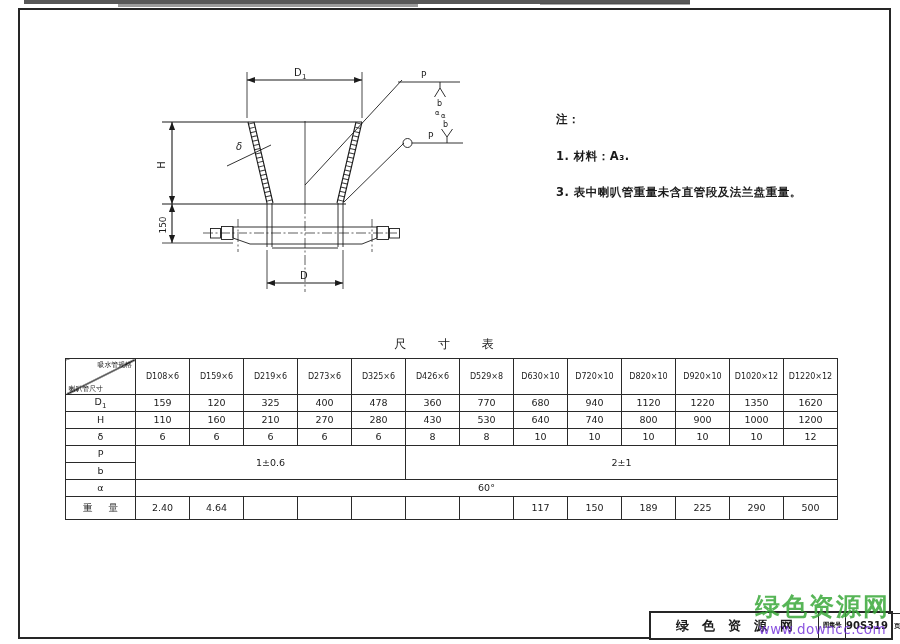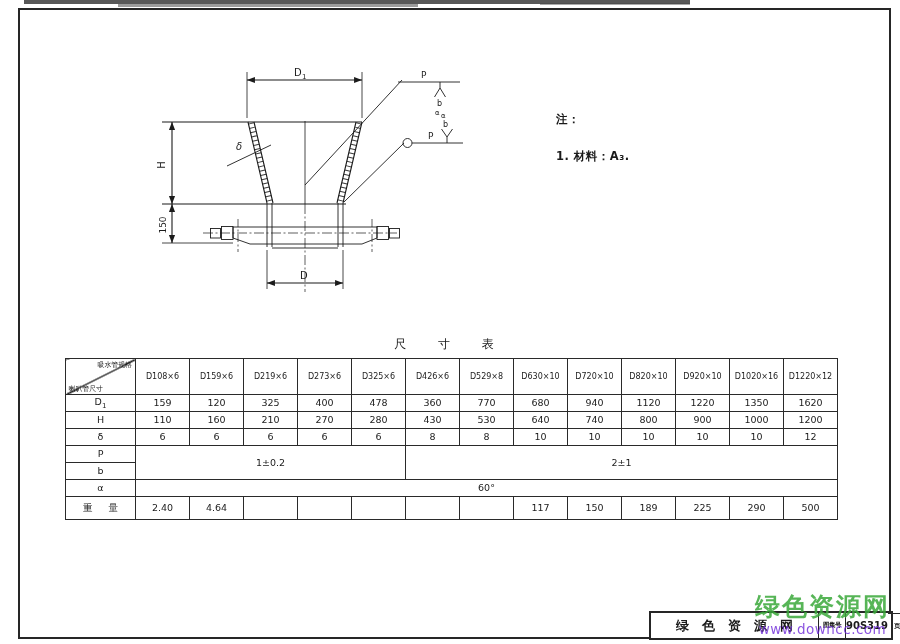--- a/index.html
+++ b/index.html
@@ -126,20 +126,21 @@
   <path d="M412,143 H463" stroke-width="0.9"></path>
   <text x="428" y="139" font-size="9" stroke="none">P</text>
   <path d="M447,143 V137 M447,137 L441.5,129 M447,137 L452.5,129" stroke-width="0.9"></path>
   <text x="443" y="127" font-size="8" stroke="none">b</text>
   <text x="441" y="118" font-size="7" stroke="none">α</text>
 </svg>
 
 <div class="notes">
   <div class="nh">注：</div>
   <div class="ni">1. 材料：A₃.</div>
+  <div class="ni">3. 表中喇叭管重量未含直管段及法兰盘重量。</div>
 </div>
 
 <div class="dimwrap">
   <div class="dimtitle">尺 寸 表</div>
   <table class="dim">
     <colgroup>
       <col class="lab">
         <col class="dc">
         <col class="dc">
         <col class="dc">
@@ -164,21 +165,21 @@
       <th>D159×6</th>
       <th>D219×6</th>
       <th>D273×6</th>
       <th>D325×6</th>
       <th>D426×6</th>
       <th>D529×8</th>
       <th>D630×10</th>
       <th>D720×10</th>
       <th>D820×10</th>
       <th>D920×10</th>
-      <th>D1020×16</th>
+      <th>D1020×12</th>
       <th>D1220×12</th>
     </tr>
     <tr class="r17">
       <td class="rl"><span>D</span><sub>1</sub></td>
       <td>159</td>
       <td>120</td>
       <td>325</td>
       <td>400</td>
       <td>478</td>
       <td>360</td>
@@ -217,21 +218,21 @@
       <td>8</td>
       <td>10</td>
       <td>10</td>
       <td>10</td>
       <td>10</td>
       <td>10</td>
       <td>12</td>
     </tr>
     <tr class="r17">
       <td class="rl">P</td>
-      <td colspan="5" rowspan="2">1±0.2</td>
+      <td colspan="5" rowspan="2">1±0.6</td>
       <td colspan="8" rowspan="2">2±1</td>
     </tr>
     <tr class="r17">
       <td class="rl">b</td>
     </tr>
     <tr class="r17">
       <td class="rl">α</td>
       <td colspan="13">60°</td>
     </tr>
     <tr class="rw">

